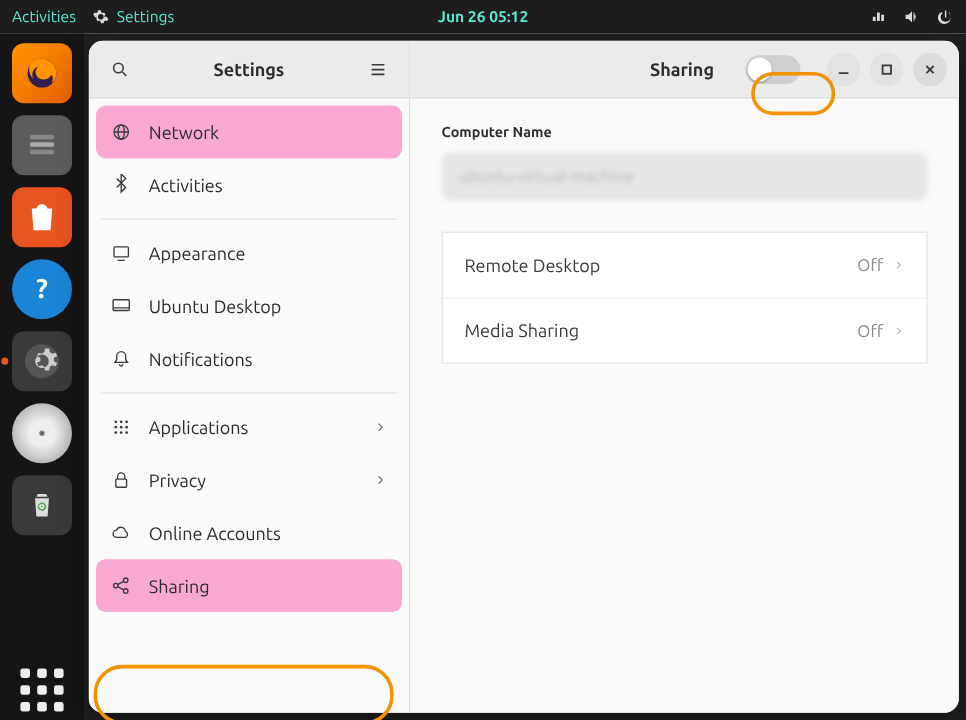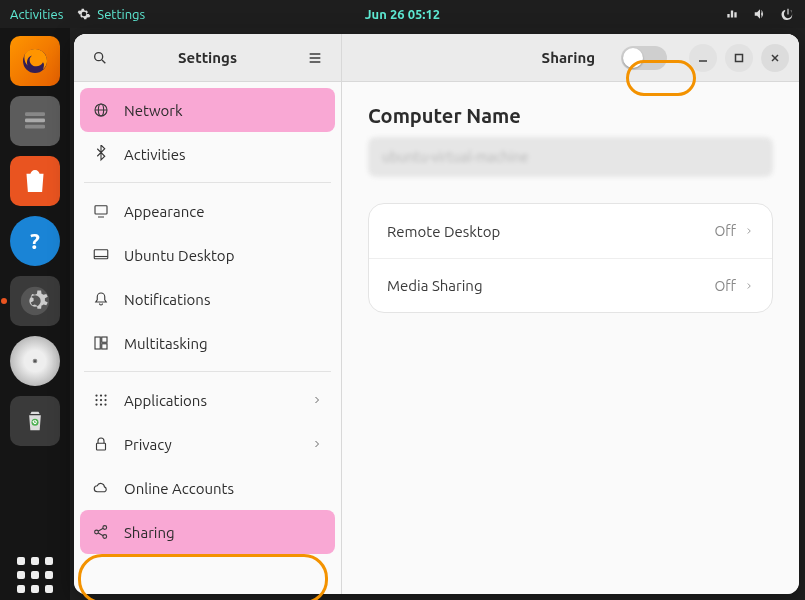--- a/index.html
+++ b/index.html
@@ -40,24 +40,24 @@
 
   .content { flex: 1; background: #fafafa; display: flex; flex-direction: column; }
   .ct-header { height: 48px; background: #ebebeb; border-bottom: 1px solid #d8d8d8; display: flex; align-items: center; padding: 0 10px; gap: 8px; }
   .ct-title { flex: 1; text-align: right; font-weight: 700; font-size: 15px; color: #2c2c2c; padding-right: 18px; }
   .winbtn { width: 28px; height: 28px; border-radius: 50%; background: #e2e2e2; display: flex; align-items: center; justify-content: center; color: #3a3a3a; font-size: 13px; }
   .winbtn.close { background: #dcdcdc; }
   .toggle { width: 46px; height: 24px; border-radius: 12px; background: #cfcfcf; position: relative; }
   .toggle .knob { position: absolute; left: 2px; top: 2px; width: 20px; height: 20px; border-radius: 50%; background: #fff; box-shadow: 0 1px 2px rgba(0,0,0,0.3); }
 
   .ct-body { padding: 22px 26px; }
-  .section-label { font-size: 20px; font-weight: 700; color: #2c2c2c; margin-bottom: 10px; }
+  .section-label { font-size: 12px; font-weight: 700; color: #2c2c2c; margin-bottom: 10px; }
   .name-field { height: 40px; background: #e6e6e6; border-radius: 8px; display: flex; align-items: center; padding: 0 14px; color: #b8b8b8; filter: blur(2px); font-size: 14px; margin-bottom: 26px; }
 
-  .card { background: #fff; border: 1px solid #e4e4e4; border-radius: 16px; overflow: hidden; }
+  .card { background: #fff; border: 1px solid #e4e4e4; border-radius: 0; overflow: hidden; }
   .row { display: flex; align-items: center; height: 54px; padding: 0 18px; font-size: 15px; color: #3a3a3a; cursor: pointer; }
   .row + .row { border-top: 1px solid #eee; }
   .row .rlabel { flex: 1; }
   .row .rstate { color: #888; margin-right: 8px; font-size: 14px; }
   .row .rchev { color: #888; }
 
   
   .hl { position: absolute; border: 3px solid #f39200; border-radius: 22px; pointer-events: none; }
   .hl-toggle { left: 626px; top: 32px; width: 70px; height: 36px; border-radius: 18px; }
   .hl-sharing { left: 78px; top: 526px; width: 250px; height: 50px; border-radius: 24px; }
@@ -209,30 +209,20 @@
             <span>Ubuntu Desktop</span>
           </div>
           <div class="sb-item">
             <span class="lead">
               <svg width="18" height="18" viewBox="0 0 24 24">
                 <path d="M12 4a5 5 0 00-5 5v4l-2 3h14l-2-3V9a5 5 0 00-5-5z" fill="none" stroke="#3a3a3a" stroke-width="1.5"></path>
                 <path d="M10 18a2 2 0 004 0" fill="none" stroke="#3a3a3a" stroke-width="1.5"></path>
               </svg>
             </span>
             <span>Notifications</span>
-          </div>
-          <div class="sb-item">
-            <span class="lead">
-              <svg width="18" height="18" viewBox="0 0 24 24">
-                <rect x="4" y="4" width="7" height="16" fill="none" stroke="#3a3a3a" stroke-width="1.5"></rect>
-                <rect x="13" y="4" width="7" height="7" fill="none" stroke="#3a3a3a" stroke-width="1.5"></rect>
-                <rect x="13" y="13" width="7" height="7" fill="none" stroke="#3a3a3a" stroke-width="1.5"></rect>
-              </svg>
-            </span>
-            <span>Multitasking</span>
           </div>
           <div class="sb-sep"></div>
           <div class="sb-item">
             <span class="lead">
               <svg width="18" height="18" viewBox="0 0 24 24">
                 <circle cx="6" cy="6" r="1.5" fill="#3a3a3a"></circle>
                 <circle cx="12" cy="6" r="1.5" fill="#3a3a3a"></circle>
                 <circle cx="18" cy="6" r="1.5" fill="#3a3a3a"></circle>
                 <circle cx="6" cy="12" r="1.5" fill="#3a3a3a"></circle>
                 <circle cx="12" cy="12" r="1.5" fill="#3a3a3a"></circle>

